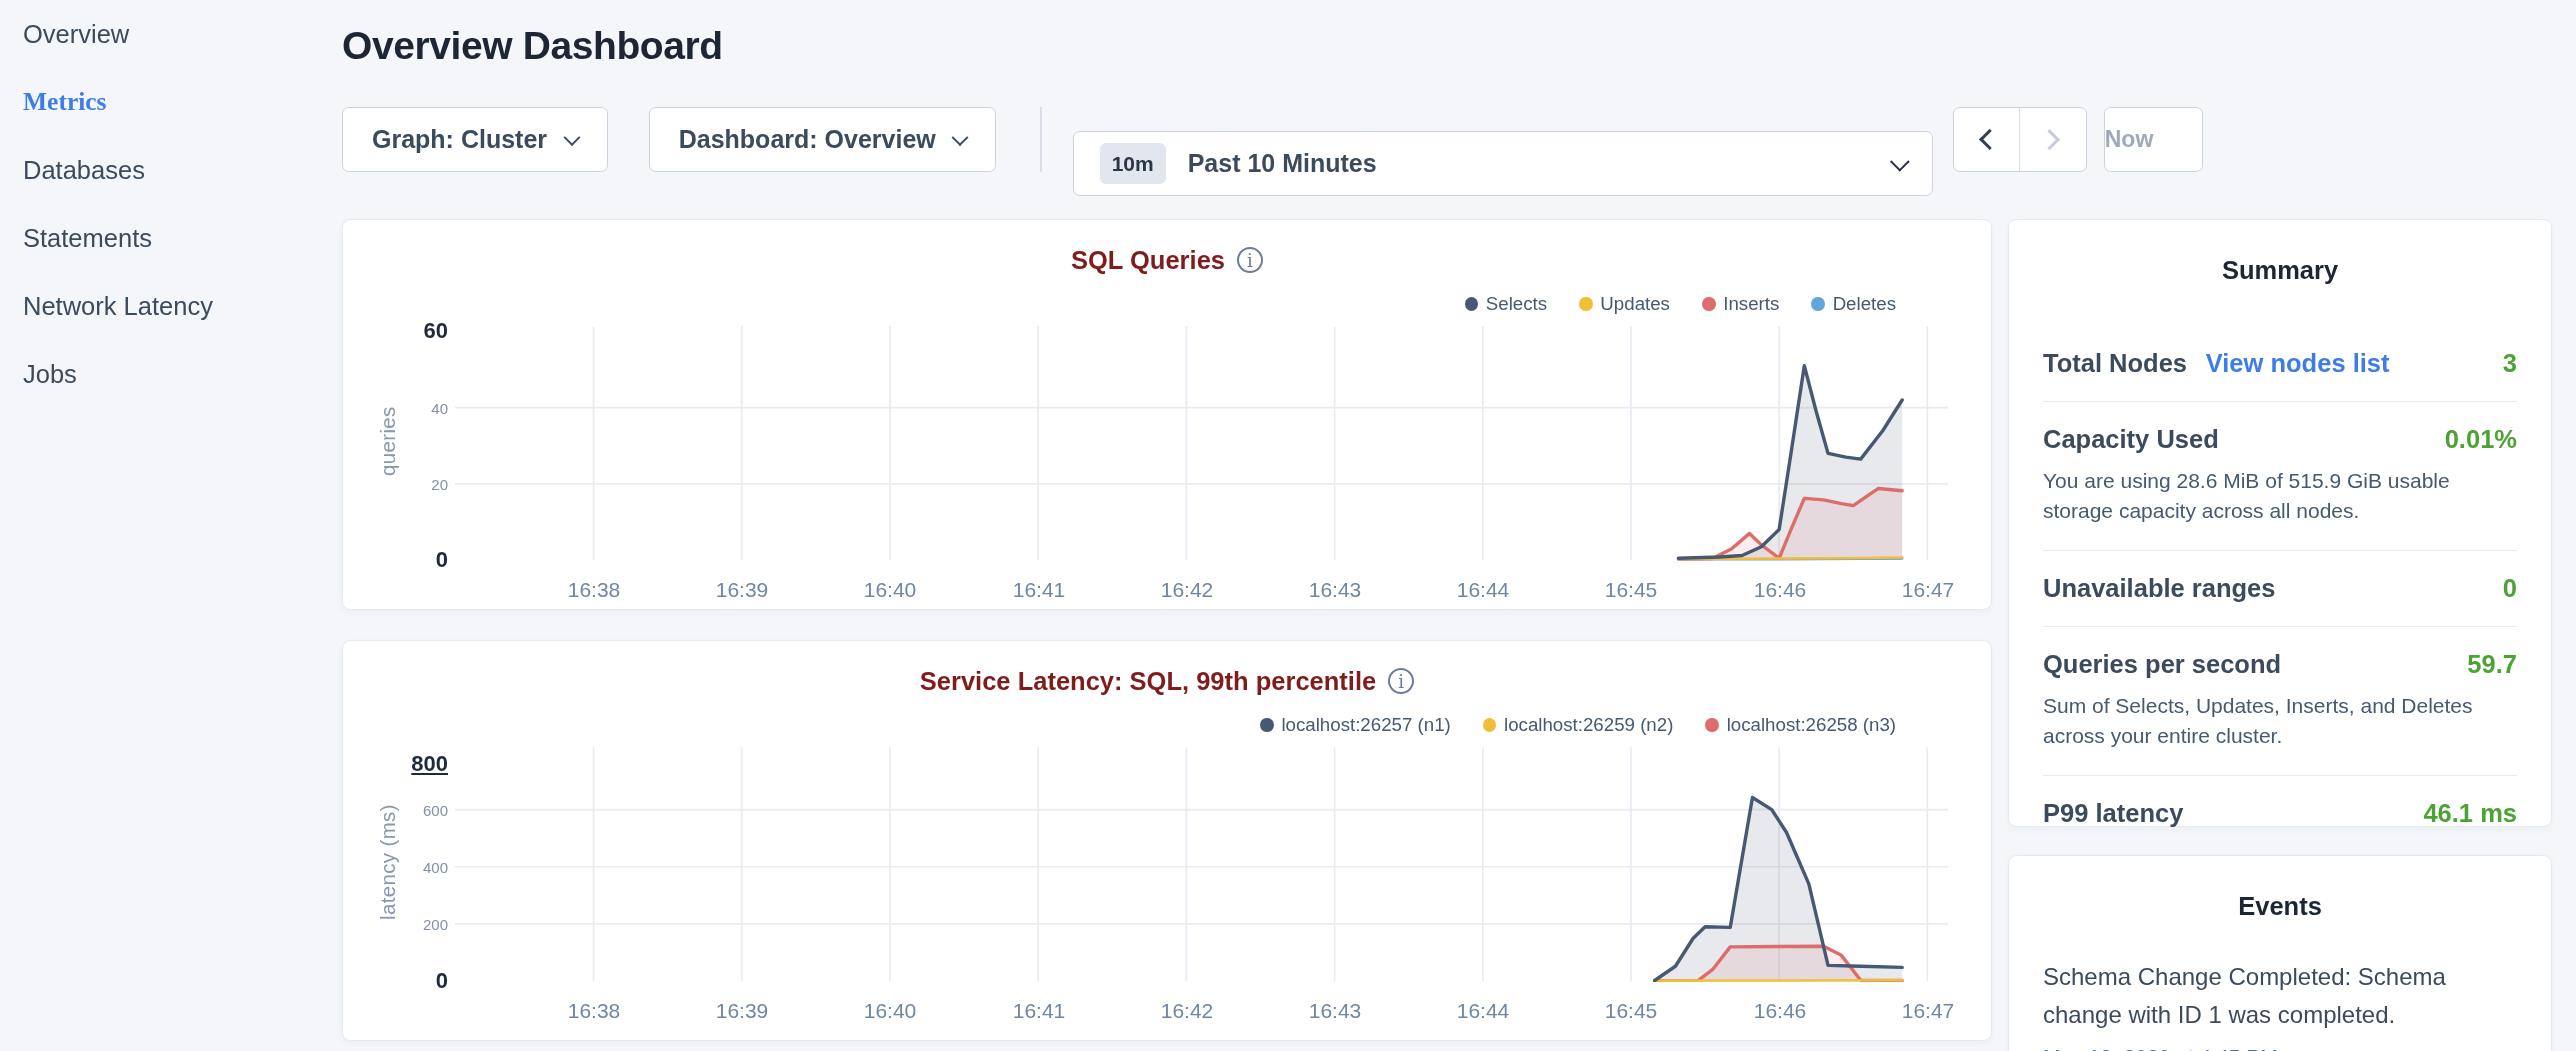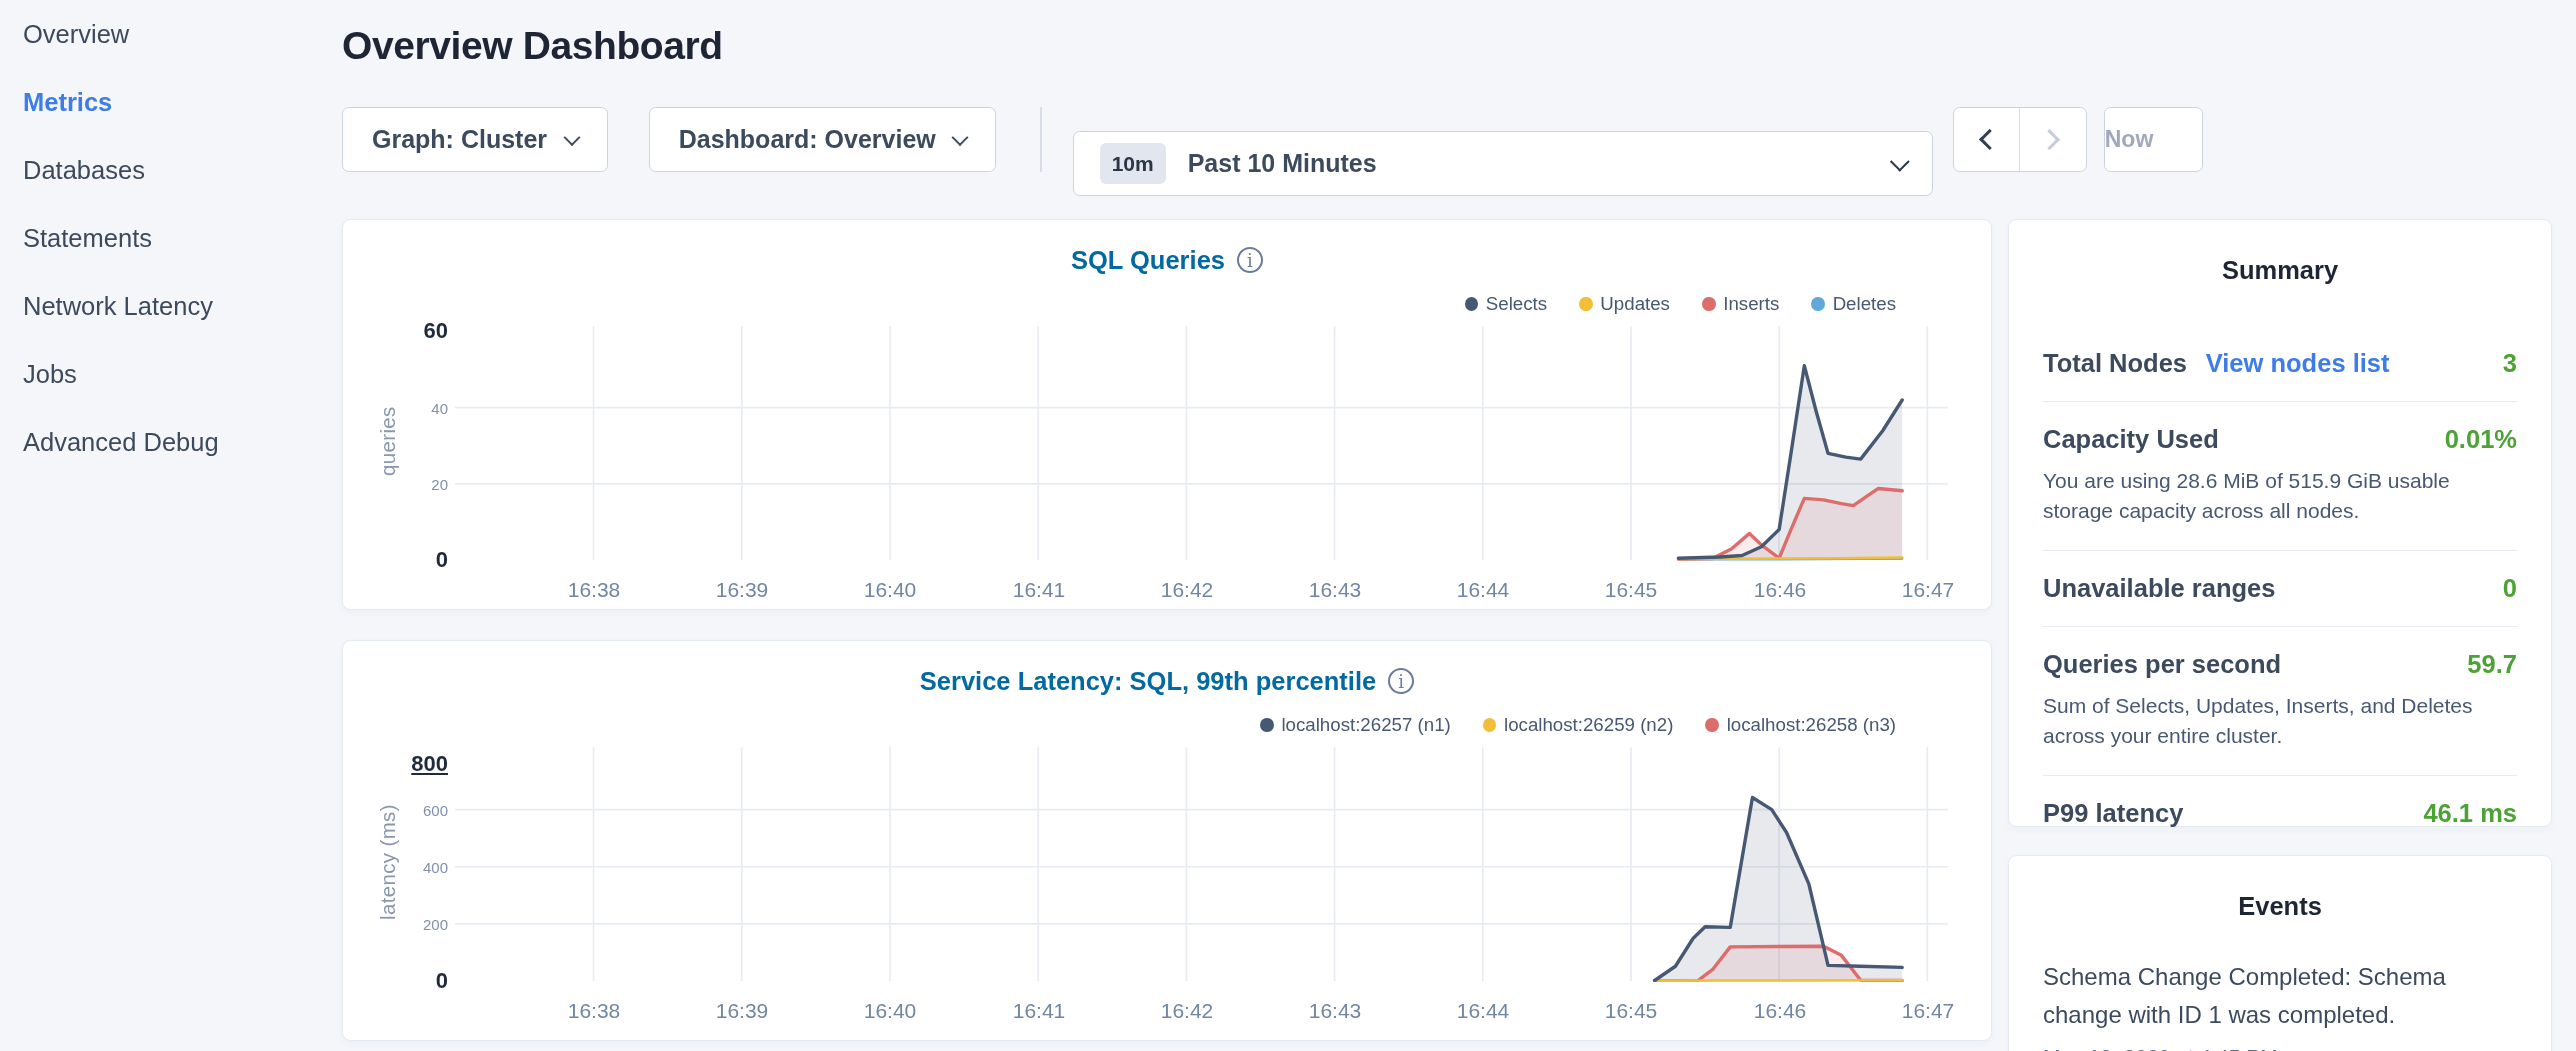--- a/index.html
+++ b/index.html
@@ -11,21 +11,21 @@
     font-family: "Liberation Sans", sans-serif;
     color: #3C4A5D;
   }
 
   
   .sidebar { position: absolute; left: 0; top: 0; width: 340px; height: 100%; padding-top: 0; }
   .nav-item {
     height: 68px; display: flex; align-items: center; padding-left: 23px;
     font-size: 25.5px; font-weight: 500; color: #3C4A5D; cursor: pointer;
   }
-  .nav-item.active { color: #3E7CE8; font-weight: 700; }
+  .nav-item.active { color: #3E7CE8; font-weight: 700; font-family: Liberation Serif, serif; }
 
   
   .page-title {
     position: absolute; left: 342px; top: 24px;
     font-size: 39px; font-weight: 700; color: #1E2636; letter-spacing: -0.4px;
   }
 
   
   .controls { position: absolute; left: 342px; top: 107px; height: 65px; display: flex; align-items: center; }
   .ctl-box {
@@ -69,21 +69,21 @@
   .panel-sql  { left: 342px; top: 219px;  width: 1650px; height: 391px; }
   .panel-lat  { left: 342px; top: 640px;  width: 1650px; height: 401px; }
   .panel-sum  { left: 2008px; top: 219px; width: 544px;  height: 608px; }
   .panel-evt  { left: 2008px; top: 855px; width: 544px; height: 255px; }
 
   
   .chart-title-row {
     position: absolute; left: 0; top: 25.5px; width: 100%;
     display: flex; align-items: center; justify-content: center; gap: 12px;
   }
-  .chart-title { font-size: 25.5px; font-weight: 700; color: #0369a1; }
+  .chart-title { font-size: 25.5px; font-weight: 700; color: #7f1d1d; }
   .info-icon {
     width: 26px; height: 26px; border: 2.1px solid #6A7B9B; border-radius: 50%;
     display: inline-flex; align-items: center; justify-content: center;
     font-family: "DejaVu Serif", serif; font-size: 18px; color: #6A7B9B; cursor: pointer;
   }
   .legend { position: absolute; top: 73px; right: 95px; display: flex; gap: 32px; align-items: center; }
   .legend-item { display: flex; align-items: center; gap: 7.7px; font-size: 18.7px; color: #475872; }
   .legend-dot { width: 13.6px; height: 14.5px; border-radius: 50%; }
   .axis-title {
     position: absolute; left: 34px; display: flex; align-items: center; justify-content: center;
@@ -114,21 +114,20 @@
 </head>
 <body>
 
 <nav class="sidebar" id="sidebar">
     <div class="nav-item">Overview</div>
     <div class="nav-item active">Metrics</div>
     <div class="nav-item">Databases</div>
     <div class="nav-item">Statements</div>
     <div class="nav-item">Network Latency</div>
     <div class="nav-item">Jobs</div>
-    <div class="nav-item">Advanced Debug</div>
   </nav>
 
 <h1 class="page-title">Overview Dashboard</h1>
 
 <div class="controls">
   <div class="ctl-box dd">
     <span>Graph: Cluster</span>
     <span class="chev-down"></span>
   </div>
   <div style="width:41px"></div>

